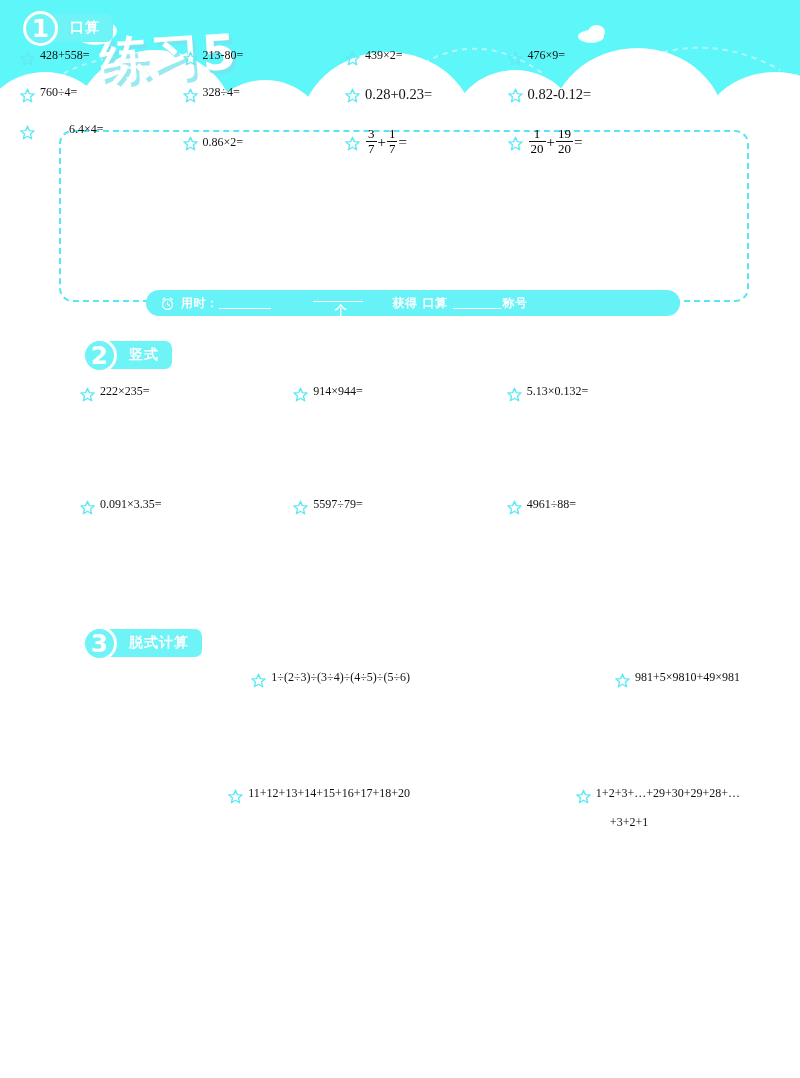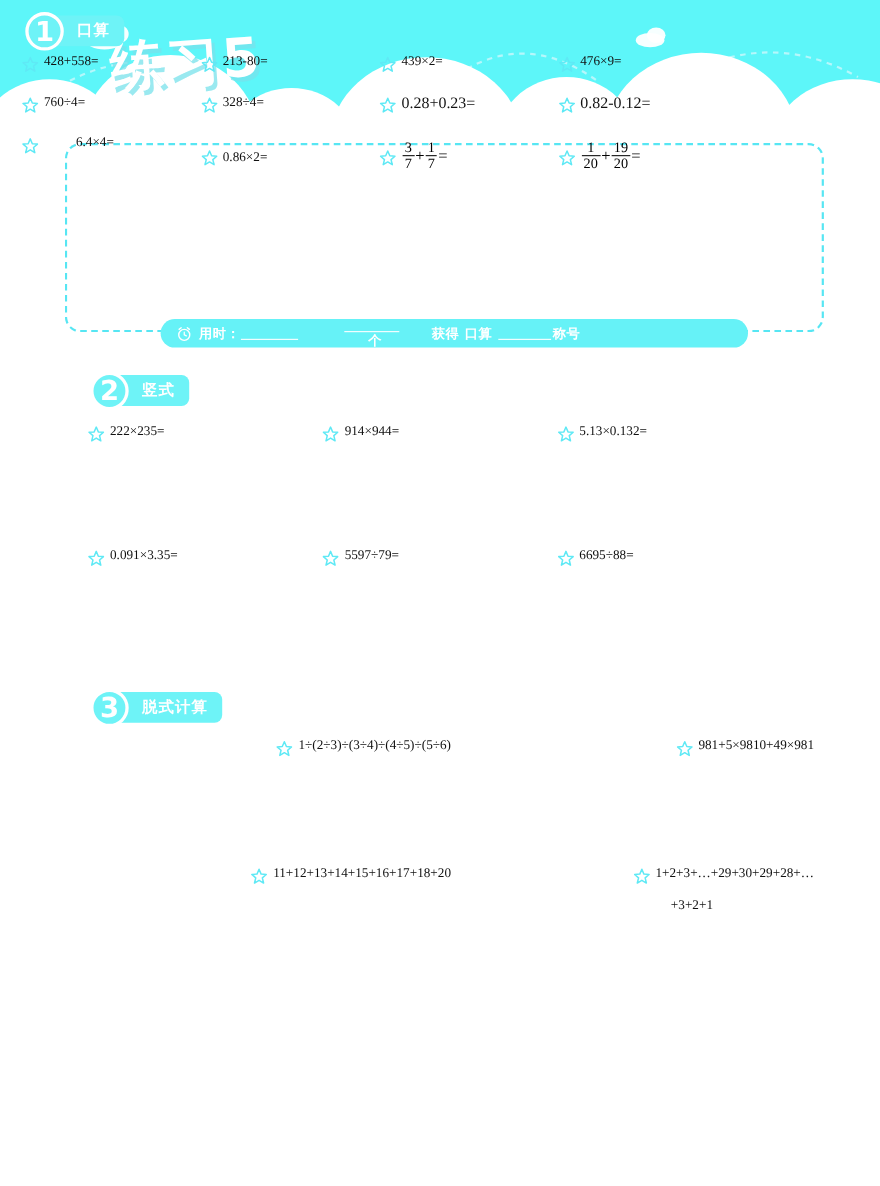--- a/index.html
+++ b/index.html
@@ -306,21 +306,21 @@
   <div class="c3">
     <svg class="star" viewBox="0 0 24 24">
         <polygon points="12,2 15,9 22.5,9.6 16.8,14.5 18.6,22 12,18 5.4,22 7.2,14.5 1.5,9.6 9,9" fill="none" stroke="#5fe9f5" stroke-width="2.2" stroke-linejoin="round"></polygon>
       </svg>
     <span class="expr">5597÷79=</span>
   </div>
   <div class="c3">
     <svg class="star" viewBox="0 0 24 24">
         <polygon points="12,2 15,9 22.5,9.6 16.8,14.5 18.6,22 12,18 5.4,22 7.2,14.5 1.5,9.6 9,9" fill="none" stroke="#5fe9f5" stroke-width="2.2" stroke-linejoin="round"></polygon>
       </svg>
-    <span class="expr">6695÷88=</span>
+    <span class="expr">4961÷88=</span>
   </div>
 </div>
 
 <div class="badge3">
   <div class="badge">
     <div class="badge-pill">
       <span class="badge-label">脱式计算</span>
     </div>
     <div class="badge-circle">
       <span class="badge-num">3</span>

